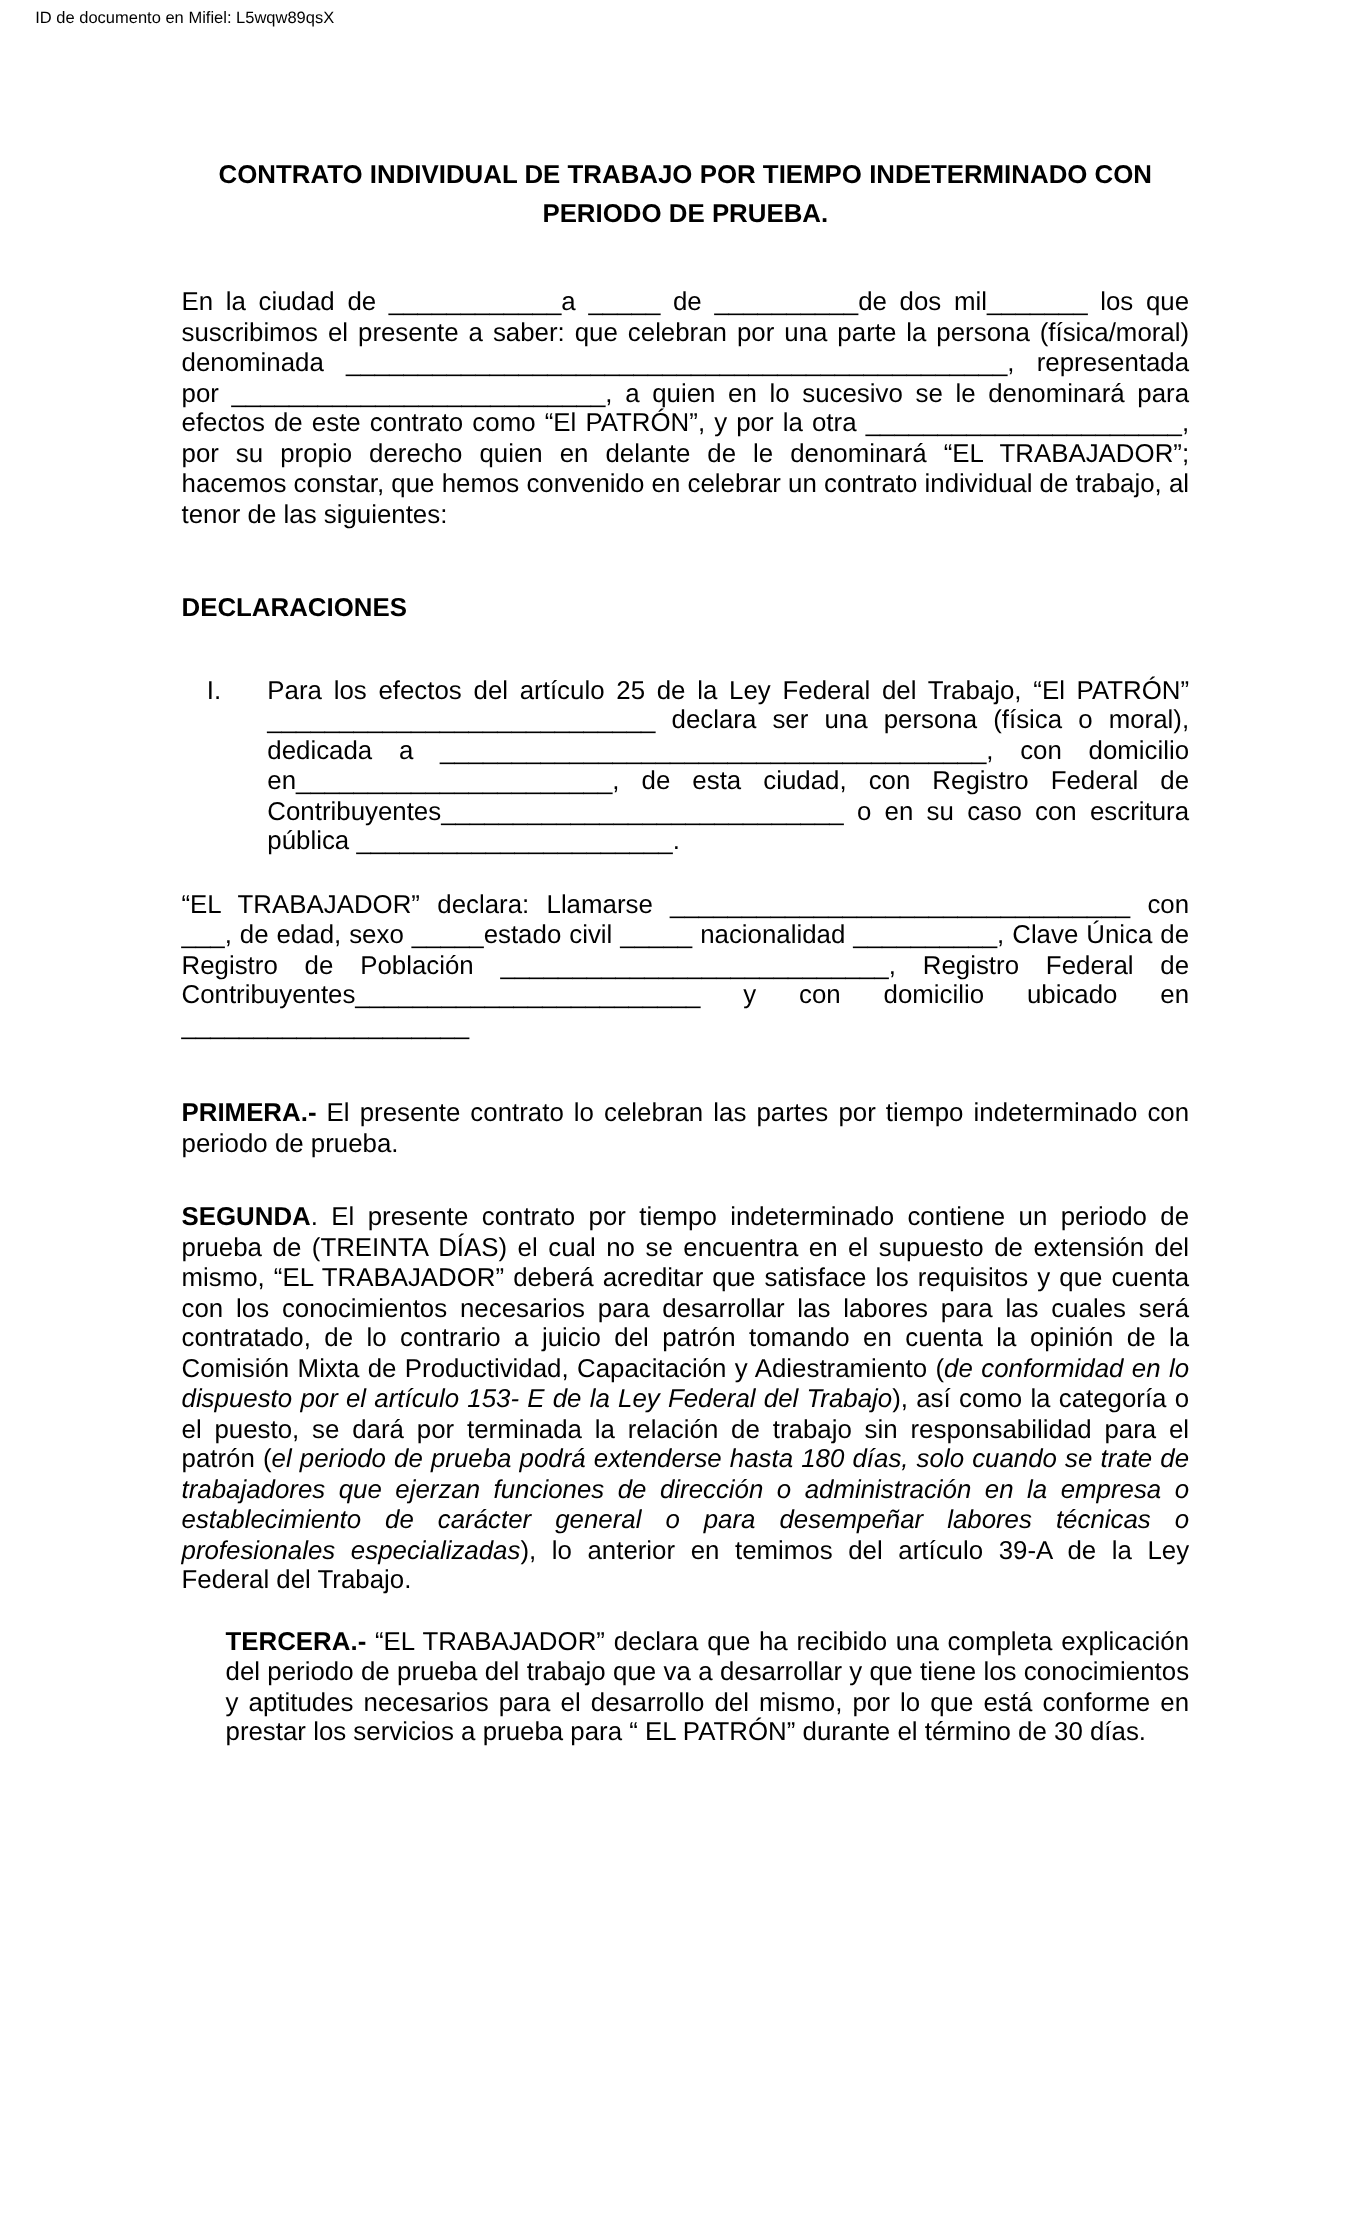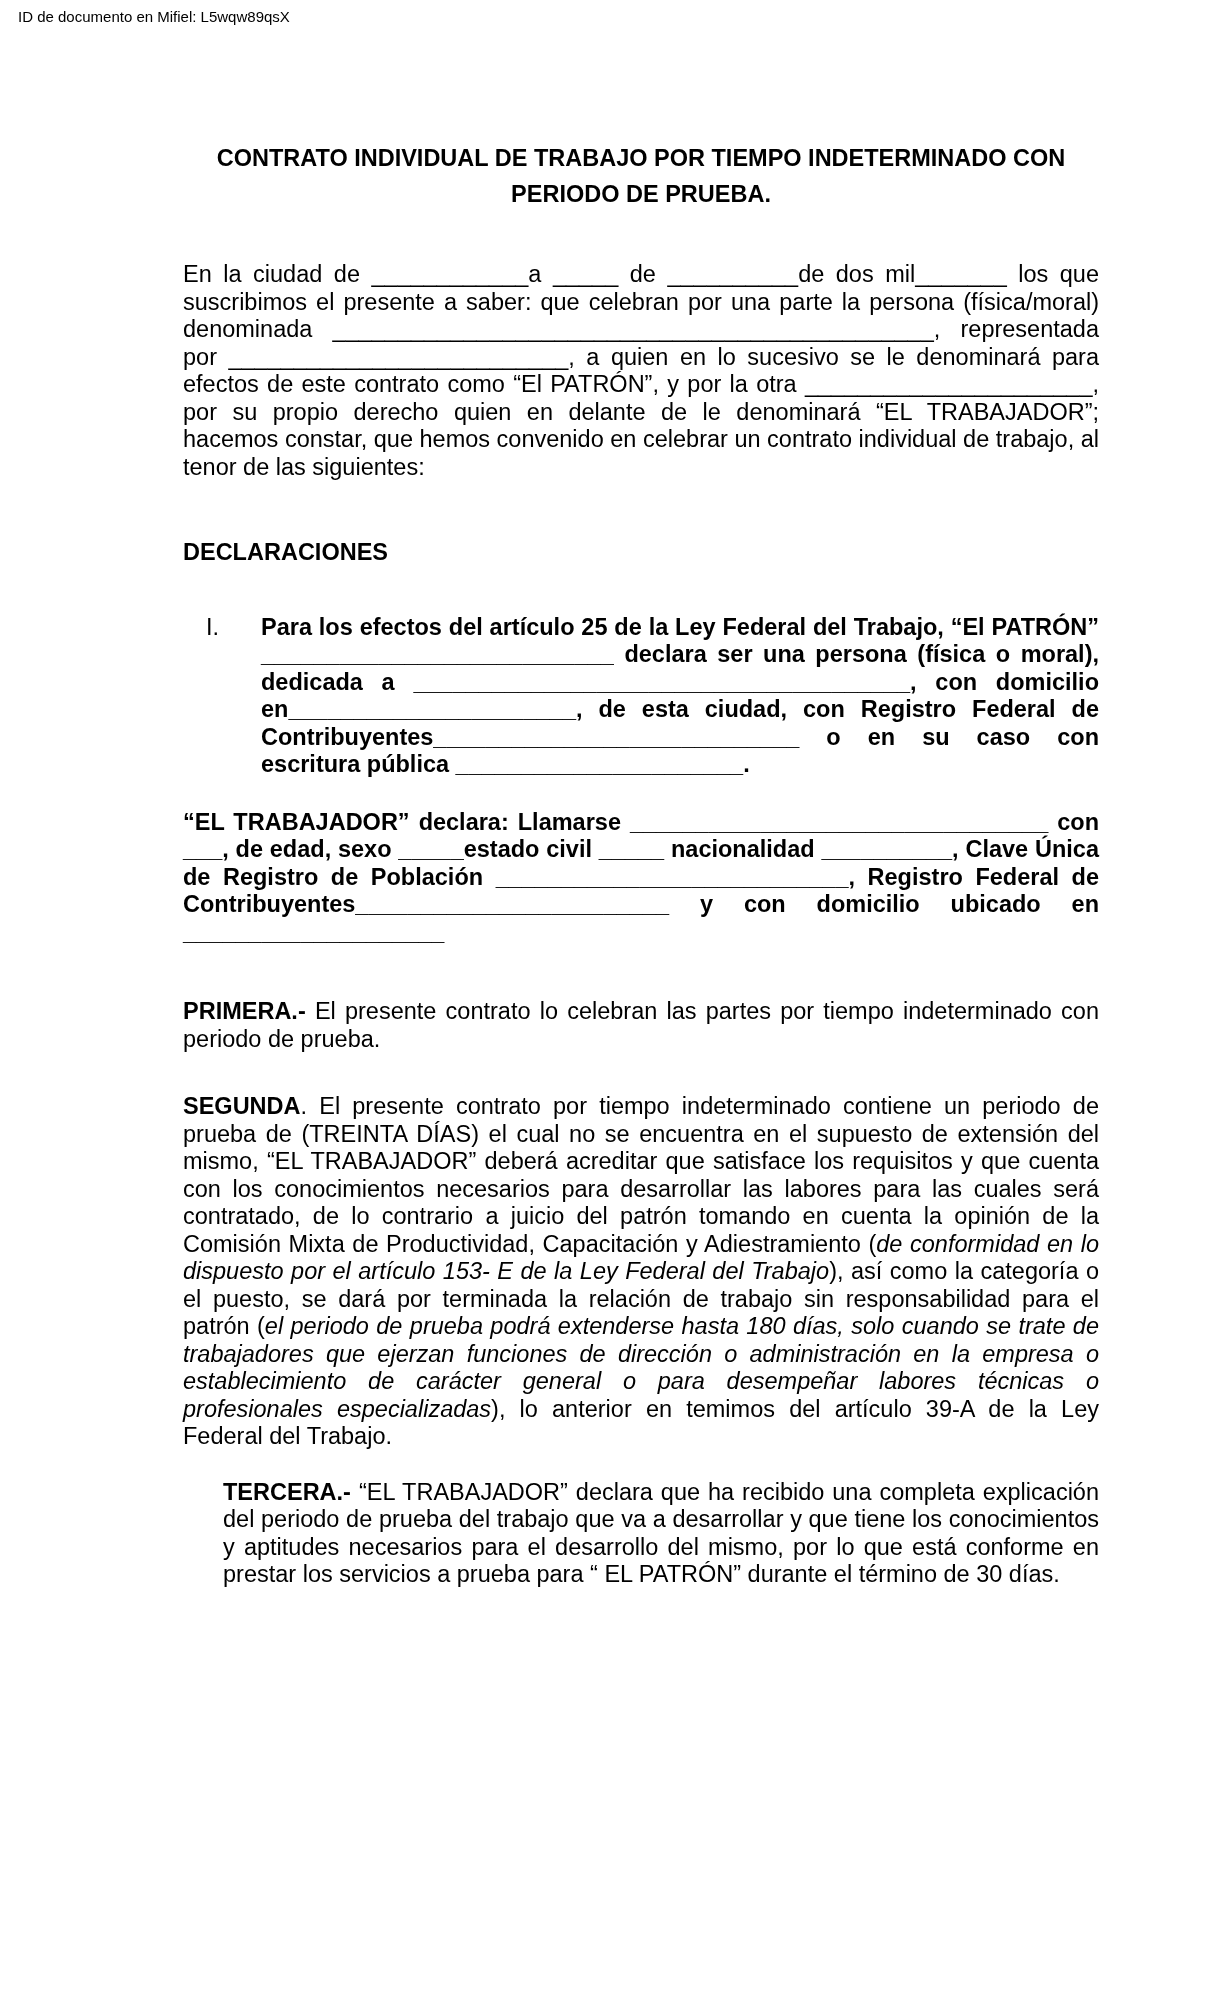--- a/index.html
+++ b/index.html
@@ -8,27 +8,27 @@
     height: 2016px;
     background: #ffffff;
     color: #000000;
     font-family: "Liberation Sans", sans-serif;
     position: relative;
     overflow: hidden;
   }
   .doc-note {
     position: absolute;
     top: 8px;
-    left: 18px;
+    left: 32px;
     font-size: 15px;
     line-height: 18px;
   }
   .content {
     position: absolute;
-    left: 183px;
+    left: 165px;
     top: 0;
     width: 916px;
   }
   .title {
     margin: 140px 0 0 0;
     font-size: 23.5px;
     line-height: 36px;
     font-weight: bold;
     text-align: center;
     white-space: pre-line;
@@ -58,21 +58,20 @@
     padding-left: 23px;
     font-size: 23.5px;
     line-height: 27.5px;
   }
   .decl-body {
     flex: 1;
     margin: 0;
     font-size: 23.5px;
     line-height: 27.5px;
     text-align: justify;
-    font-weight: bold;
   }
   .clausulas-heading { margin-top: 87px; }
   .clause-primera { margin-top: 52px; }
   .clause-segunda { margin-top: 40px; }
   .clause-tercera { margin-top: 28px; margin-left: 40px; }
   .b { font-weight: bold; }
   .i { font-style: italic; }
 </style>
 </head>
 <body>

